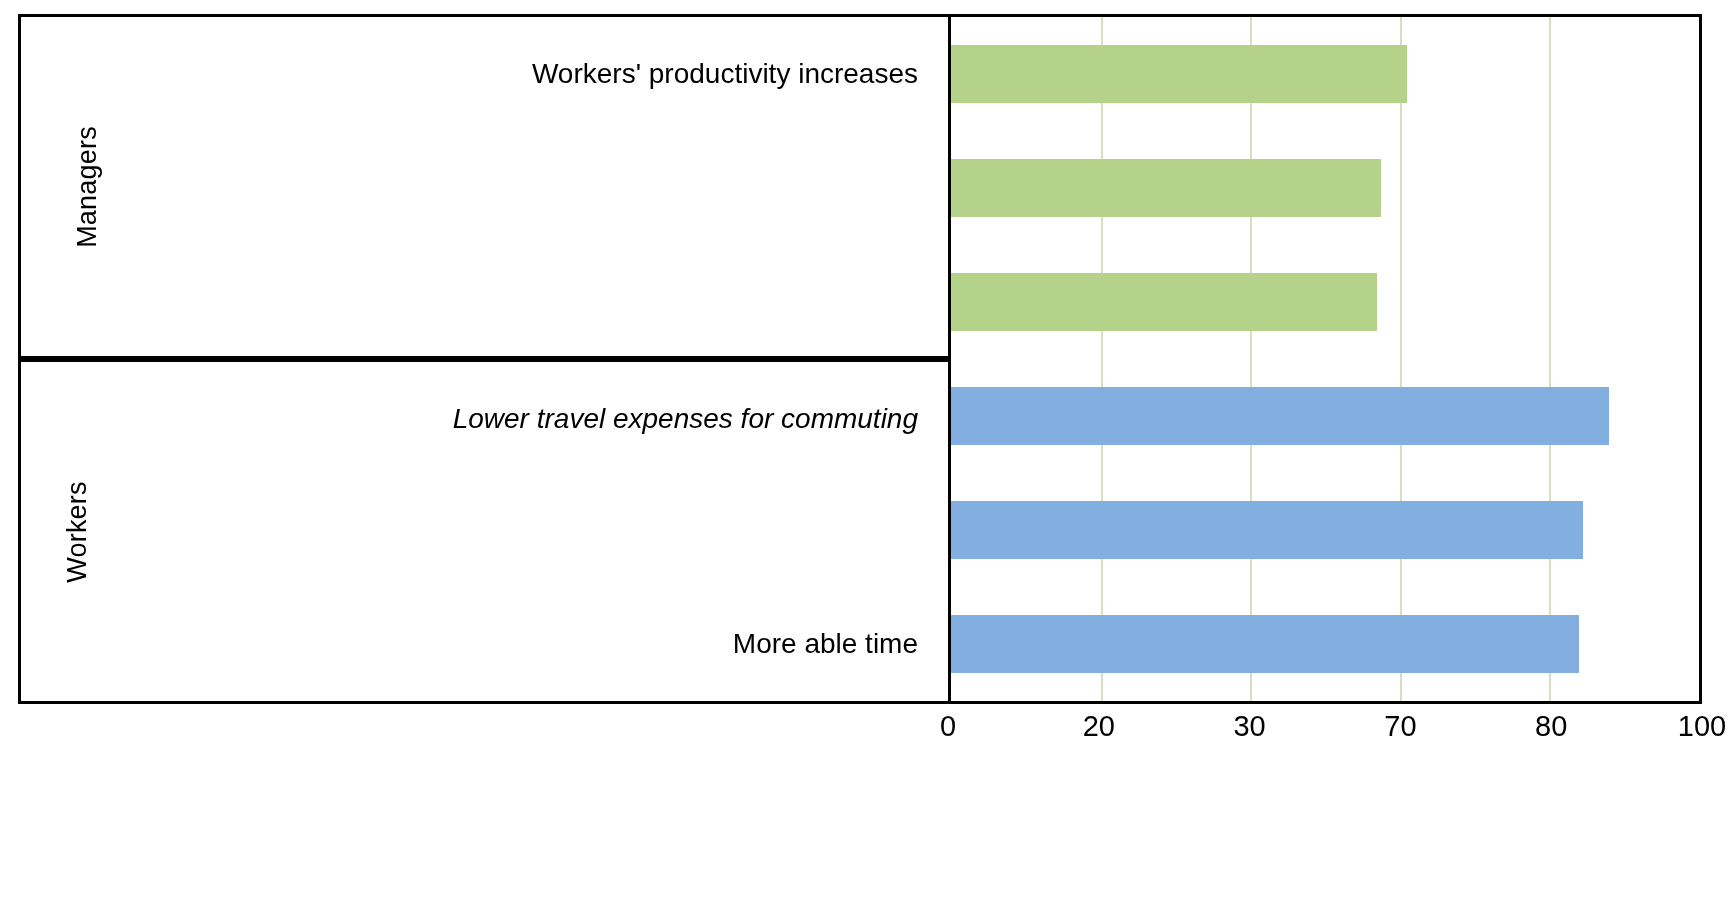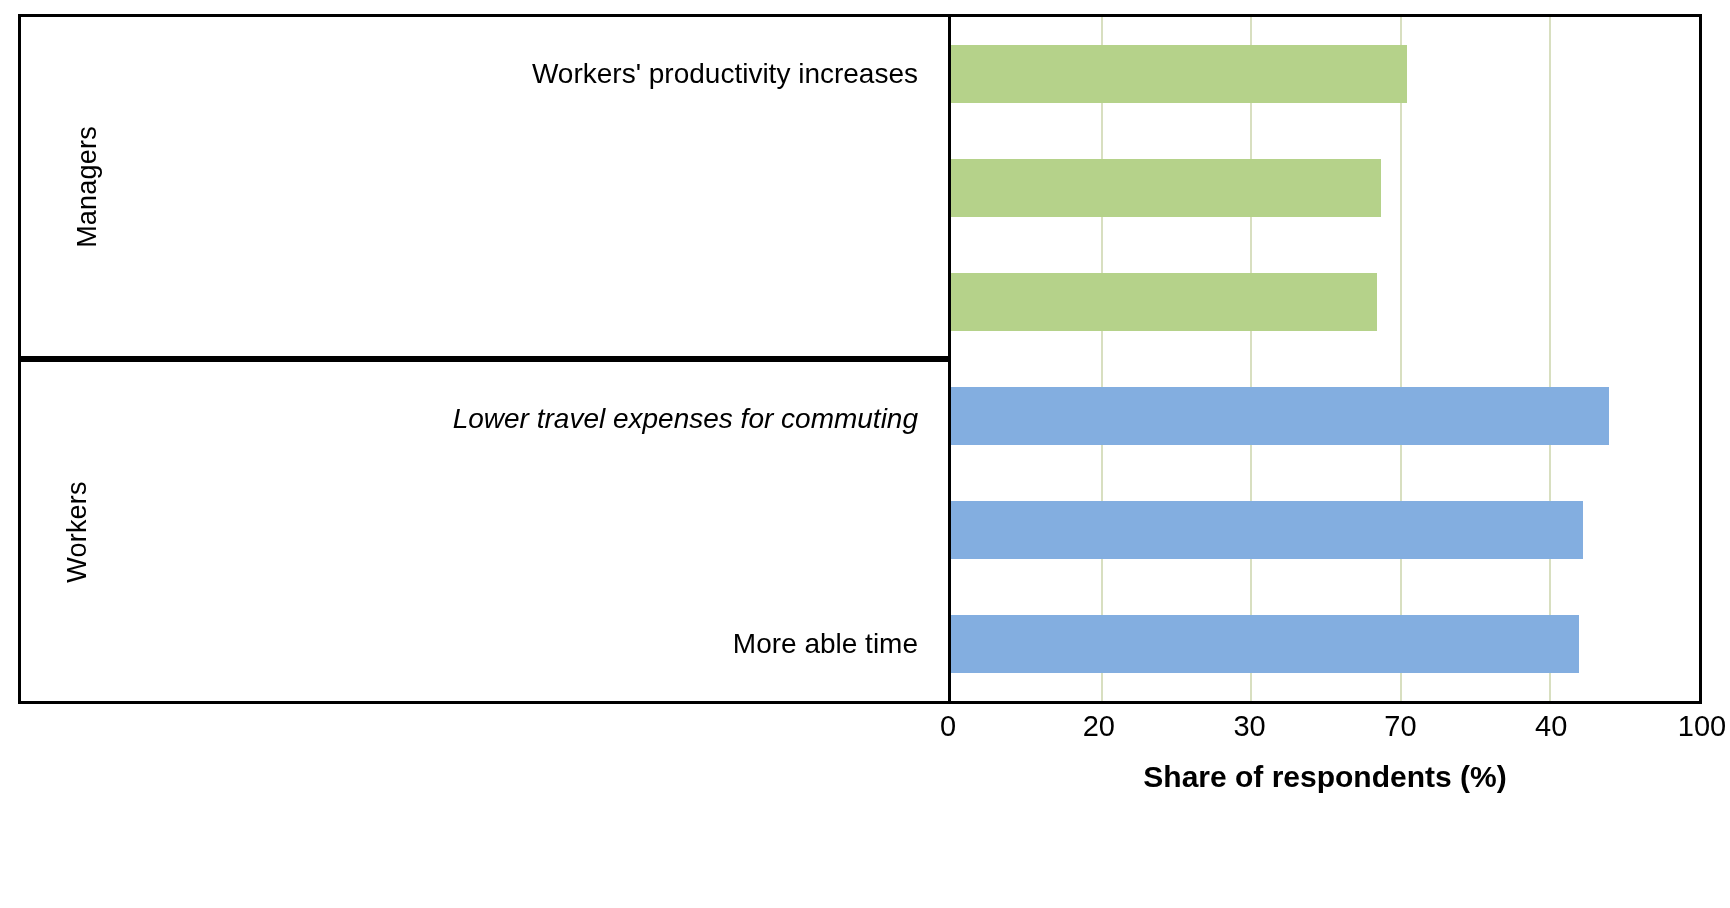--- a/index.html
+++ b/index.html
@@ -165,19 +165,18 @@
         <div class="bar" title="Better able to work on tasks that require concentration: 84.5%" style="top: 75%; width: 84.5%; background: rgb(131, 174, 224);"></div>
         <div class="bar" title="More free time: 84%" style="top: 91.6667%; width: 84%; background: rgb(131, 174, 224);"></div>
       </div>
   </div>
 
   <div class="axis-ticks" id="axis-ticks">
       <div class="tick-label" style="left: 0%;">0</div>
       <div class="tick-label" style="left: 20%; text-align: center;">20</div>
       <div class="tick-label" style="left: 40%;">30</div>
       <div class="tick-label" style="left: 60%;">70</div>
-      <div class="tick-label" style="left: 80%;">40</div>
+      <div class="tick-label" style="left: 80%;">80</div>
       <div class="tick-label" style="left: 100%;">100</div>
     </div>
 
-  <div class="xlabel">Share of respondents (%)</div>
 
 </div>
 
 </body></html>

